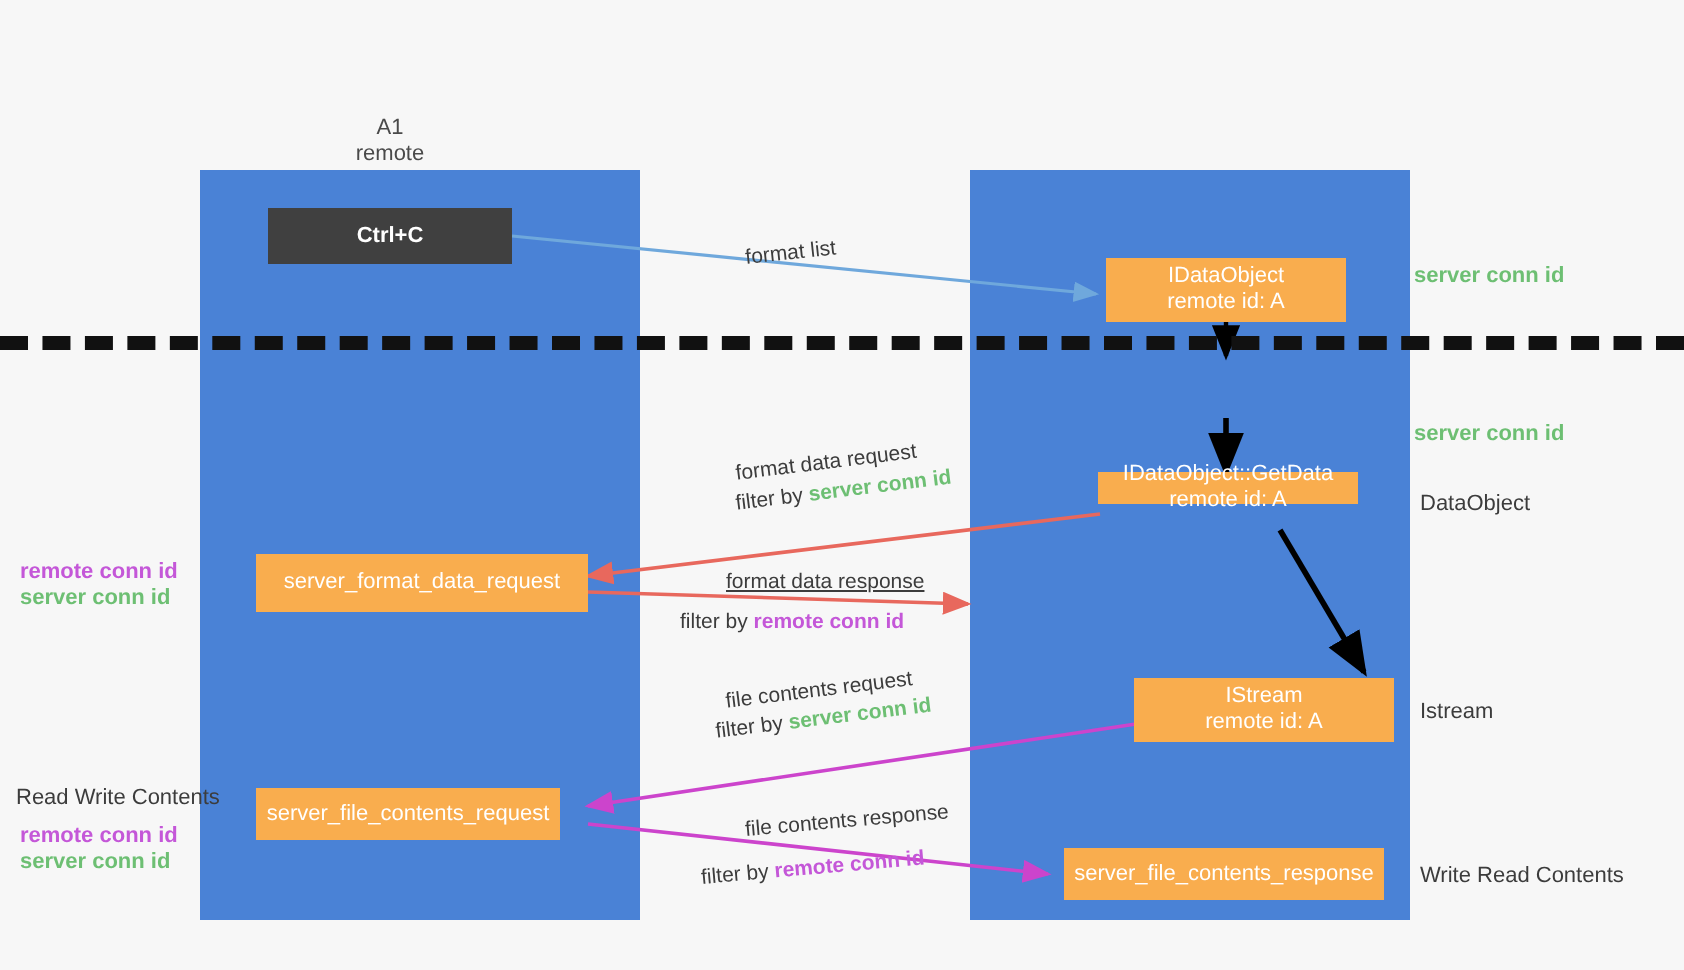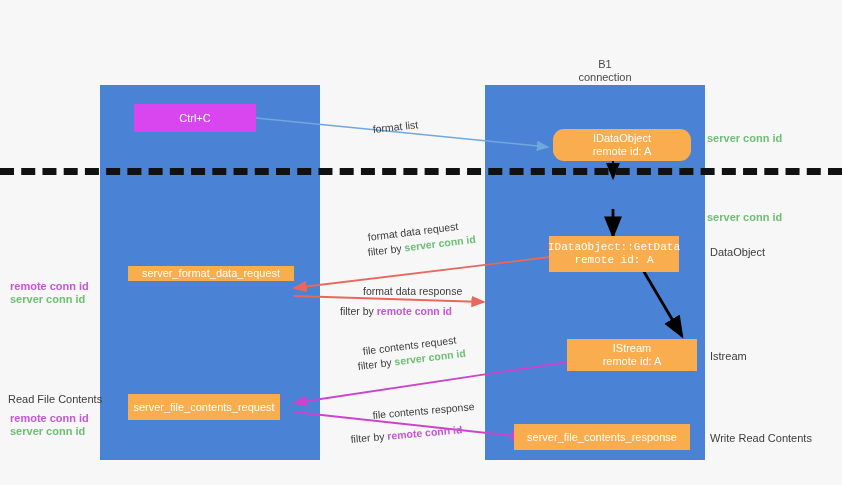--- a/index.html
+++ b/index.html
@@ -37,21 +37,21 @@
   .box{
     box-sizing:border-box;
     display:flex;align-items:center;justify-content:center;
     text-align:center;
     color:#ffffff;
     font-size:11px;line-height:13px;
     padding:2px 4px;
     white-space:pre-line;
   }
   .box-orange{background:#f9ad4e;}
-  .box-green{background:#d946ef;}
+  .box-green{background:#404040;font-weight:bold;}
 
   
   .lbl{font-size:11px;line-height:14px;white-space:pre;}
   .lbl-dark{color:#3c3c3c;}
   .green-txt{color:#6dbf73;font-weight:bold;}
   .magenta-txt{color:#c457d8;font-weight:bold;}
   .rot-lbl{
     font-size:10.5px;line-height:15px;color:#3c3c3c;
     white-space:nowrap;transform-origin:0 0;
   }
@@ -65,23 +65,23 @@
     left:0;top:168px;width:842px;height:0;
     border-top:7px dashed #111111;
   }
 </style>
 </head>
 <body>
 
 <div id="stage">
 
 
-  <div class="abs col-head" style="left:540px;top:58px;width:130px;">
-    <span class="main">B1</span>
-    <span class="sub">connection</span>
+  <div class="abs col-head" style="left:130px;top:58px;width:130px;">
+    <span class="main">A1</span>
+    <span class="sub">remote</span>
   </div>
 
   <div class="abs lane" style="left:100px;top:85px;width:220px;height:375px;"></div>
   <div class="abs lane" style="left:485px;top:85px;width:220px;height:375px;"></div>
 
   <svg id="arrows" viewBox="0 0 842 485">
     <defs>
       <marker id="ah-blue" markerWidth="9" markerHeight="9" refX="7" refY="3.2" orient="auto">
         <path d="M0,0 L8,3.2 L0,6.4 z" fill="#6fa8dc"></path>
       </marker>
@@ -110,62 +110,62 @@
 
     <line x1="568" y1="362" x2="294" y2="403" stroke="#cc44cc" stroke-width="1.8" marker-end="url(#ah-magenta)"></line>
 
     <line x1="294" y1="412" x2="524" y2="437" stroke="#cc44cc" stroke-width="1.8" marker-end="url(#ah-magenta)"></line>
   </svg>
 
   <div class="abs" id="divider"></div>
 
   <div class="abs box box-green" style="left:134px;top:104px;width:122px;height:28px;">Ctrl+C</div>
 
-  <div class="abs box box-orange" style="left:128px;top:266px;width:166px;height:15px;">server_format_data_request</div>
+  <div class="abs box box-orange" style="left:128px;top:277px;width:166px;height:29px;">server_format_data_request</div>
 
   <div class="abs box box-orange" style="left:128px;top:394px;width:152px;height:26px;">server_file_contents_request</div>
 
-  <div class="abs box box-orange" style="left:553px;top:129px;width:138px;height:32px;border-radius:11px;">IDataObject
+  <div class="abs box box-orange" style="left:553px;top:129px;width:120px;height:32px;">IDataObject
 remote id: A</div>
 
 
-  <div class="abs box box-orange" style="left:549px;top:236px;width:130px;height:36px;font-family:Liberation Mono, monospace;">IDataObject::GetData
+  <div class="abs box box-orange" style="left:549px;top:236px;width:130px;height:16px;">IDataObject::GetData
 remote id: A</div>
 
 
   <div class="abs box box-orange" style="left:567px;top:339px;width:130px;height:32px;">IStream
 remote id: A</div>
 
-  <div class="abs box box-orange" style="left:514px;top:424px;width:176px;height:26px;">server_file_contents_response</div>
+  <div class="abs box box-orange" style="left:532px;top:424px;width:160px;height:26px;">server_file_contents_response</div>
 
   <div class="abs lbl green-txt" style="left:707px;top:131px;">server conn id</div>
 
   <div class="abs lbl green-txt" style="left:707px;top:210px;">server conn id</div>
 
   <div class="abs lbl lbl-dark" style="left:710px;top:245px;">DataObject</div>
 
   <div class="abs lbl lbl-dark" style="left:710px;top:349px;">Istream</div>
 
   <div class="abs lbl lbl-dark" style="left:710px;top:431px;">Write Read Contents</div>
 
   <div class="abs lbl magenta-txt" style="left:10px;top:279px;">remote conn id</div>
   <div class="abs lbl green-txt" style="left:10px;top:292px;">server conn id</div>
 
-  <div class="abs lbl lbl-dark" style="left:8px;top:392px;">Read File Contents</div>
+  <div class="abs lbl lbl-dark" style="left:8px;top:392px;">Read Write Contents</div>
   <div class="abs lbl magenta-txt" style="left:10px;top:411px;">remote conn id</div>
   <div class="abs lbl green-txt" style="left:10px;top:424px;">server conn id</div>
 
   <div class="abs rot-lbl" style="left:372px;top:122px;transform:rotate(-6deg);">format list</div>
 
   <div class="abs rot-lbl" style="left:367px;top:230px;transform:rotate(-7deg);">format data request</div>
   <div class="abs rot-lbl" style="left:367px;top:245px;transform:rotate(-7deg);">
     <span>filter by </span><b class="green-txt">server conn id</b>
   </div>
 
-  <div class="abs rot-lbl" style="left:363px;top:284px;">format data response</div>
+  <div class="abs rot-lbl" style="left:363px;top:284px;text-decoration:underline;">format data response</div>
   <div class="abs rot-lbl" style="left:340px;top:304px;">
     <span>filter by </span><b class="magenta-txt">remote conn id</b>
   </div>
 
   <div class="abs rot-lbl" style="left:362px;top:344px;transform:rotate(-7deg);">file contents request</div>
   <div class="abs rot-lbl" style="left:357px;top:359px;transform:rotate(-7deg);">
     <span>filter by </span><b class="green-txt">server conn id</b>
   </div>
 
   <div class="abs rot-lbl" style="left:372px;top:408px;transform:rotate(-5deg);">file contents response</div>

